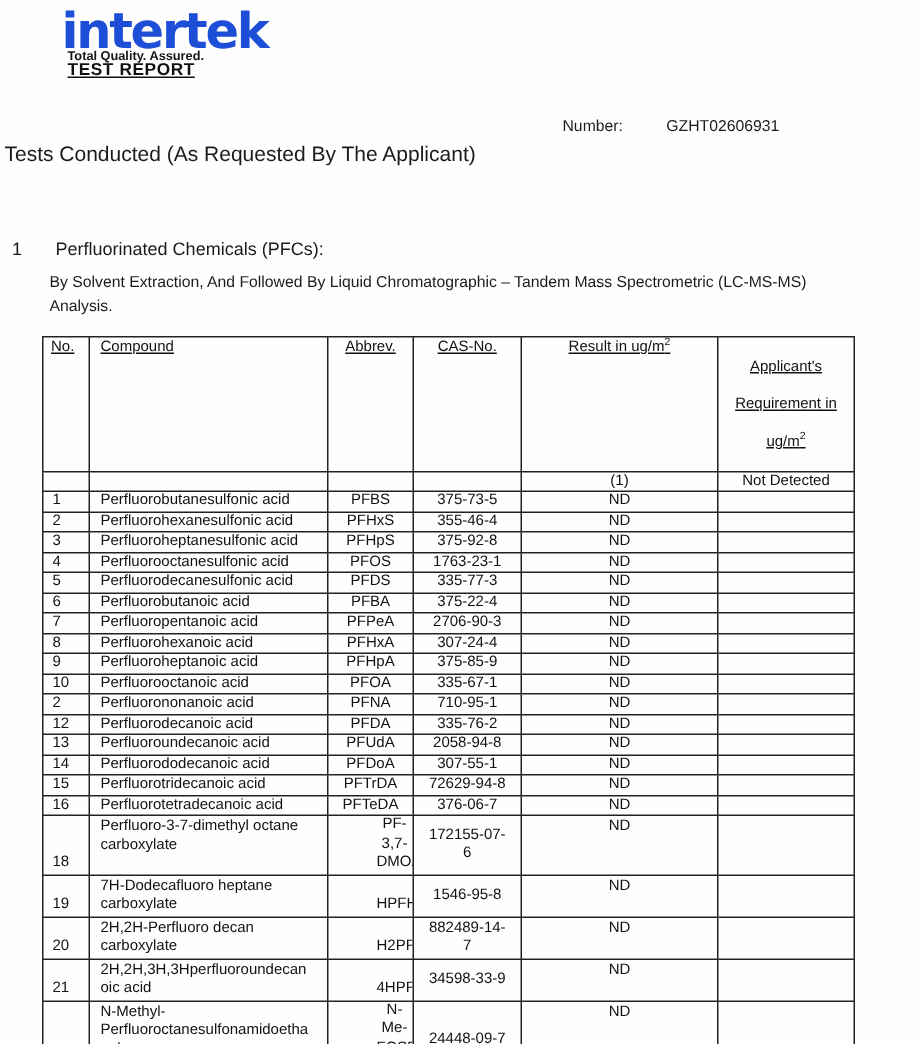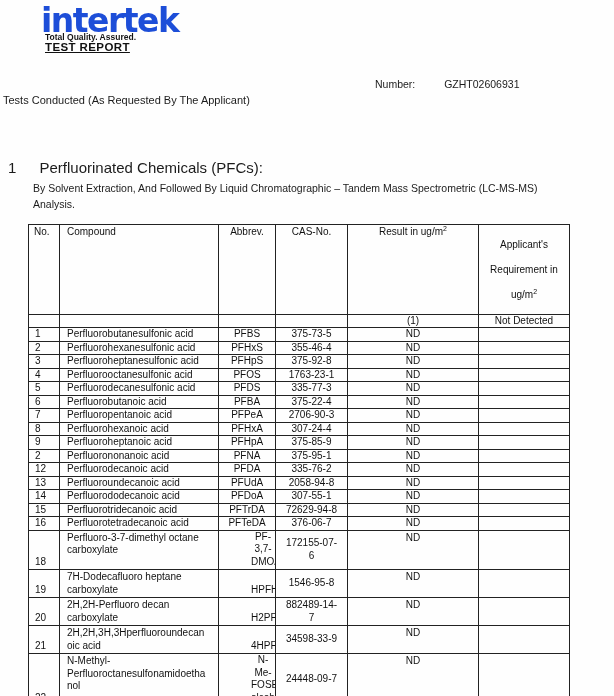--- a/index.html
+++ b/index.html
@@ -16,22 +16,22 @@
     position:absolute; left:45px; top:32px;
     font-size:8.5px; font-weight:bold; color:#151515;
   }
   .report-title {
     position:absolute; left:45px; top:41px;
     font-size:11.5px; font-weight:bold; letter-spacing:0.4px;
     text-decoration:underline; color:#111;
   }
   .number-row { position:absolute; left:375px; top:78px; font-size:10.5px; }
   .number-value { margin-left:26px;text-align:right; }
-  .tests-conducted { position:absolute; left:3px; top:94px; font-size:11px; }
-  .section-row { position:absolute; left:8px; top:159px; font-size:15px; }
+  .tests-conducted { position:absolute; left:3px; top:94px; font-size:14px; }
+  .section-row { position:absolute; left:8px; top:159px; font-size:12px; }
   .section-title { margin-left:19px; }
   .method {
     position:absolute; left:33px; top:181px; width:546px;
     font-size:10.5px; line-height:15.5px;
   }
   .table-wrap { position:absolute; left:28px; top:224px; width:541px; }
   table {
     border-collapse:collapse; table-layout:fixed; width:541px;
     font-size:10px; color:#111;
   }
@@ -49,21 +49,21 @@
   tbody tr.xtall { height:39px; }
   .h-no, .cell-no { text-align:left; }
   th.h-no { padding-left:5px; }
   td.cell-no { padding-left:6px; }
   .h-compound, .cell-compound { text-align:left; }
   th.h-compound, td.cell-compound { padding-left:7px; }
   tr.tall td.cell-no { vertical-align:bottom; padding-bottom:1px; }
   tr.tall td.cell-compound { vertical-align:top; padding-top:1px; }
   tr.tall td.cell-abbrev { vertical-align:bottom; padding-bottom:1px;padding-left:32px; }
   tr.tall td.cell-result { vertical-align:top; padding-top:1px; }
-  .u { }
+  .u { text-decoration:underline; }
   sup { font-size:7px; line-height:0; }
 </style>
 </head>
 <body>
 
 <div class="page">
 
   <div class="logo">intertek</div>
   <div class="tagline">Total Quality. Assured.</div>
   <div class="report-title">TEST REPORT</div>
@@ -181,24 +181,32 @@
   </tr>
           <tr>
     <td class="cell-no">9</td>
     <td class="cell-compound">Perfluoroheptanoic acid</td>
     <td class="cell-abbrev">PFHpA</td>
     <td class="cell-cas">375-85-9</td>
     <td class="cell-result">ND</td>
     <td class="cell-req"></td>
   </tr>
           <tr>
+    <td class="cell-no">10</td>
+    <td class="cell-compound">Perfluorooctanoic acid</td>
+    <td class="cell-abbrev">PFOA</td>
+    <td class="cell-cas">335-67-1</td>
+    <td class="cell-result">ND</td>
+    <td class="cell-req"></td>
+  </tr>
+          <tr>
     <td class="cell-no">2</td>
     <td class="cell-compound">Perfluorononanoic acid</td>
     <td class="cell-abbrev">PFNA</td>
-    <td class="cell-cas">375-95-1</td>
+    <td class="cell-cas">710-95-1</td>
     <td class="cell-result">ND</td>
     <td class="cell-req"></td>
   </tr>
           <tr>
     <td class="cell-no">12</td>
     <td class="cell-compound">Perfluorodecanoic acid</td>
     <td class="cell-abbrev">PFDA</td>
     <td class="cell-cas">335-76-2</td>
     <td class="cell-result">ND</td>
     <td class="cell-req"></td>

